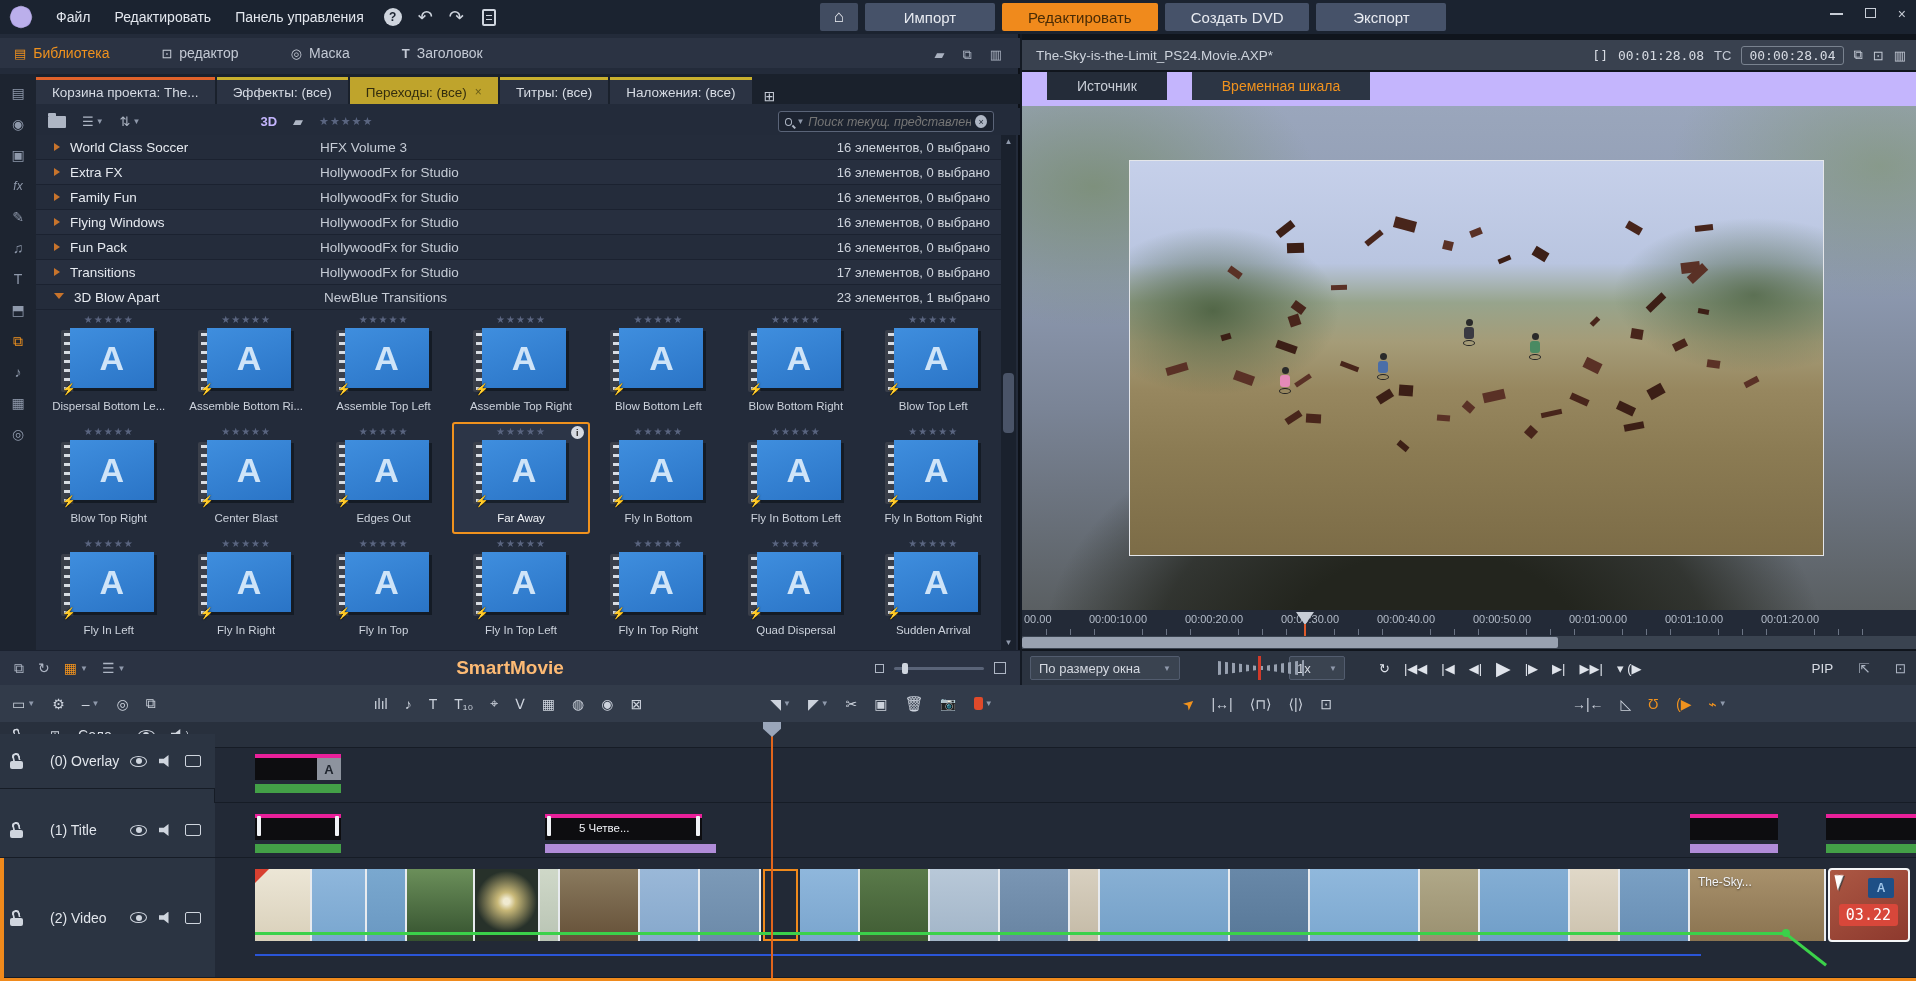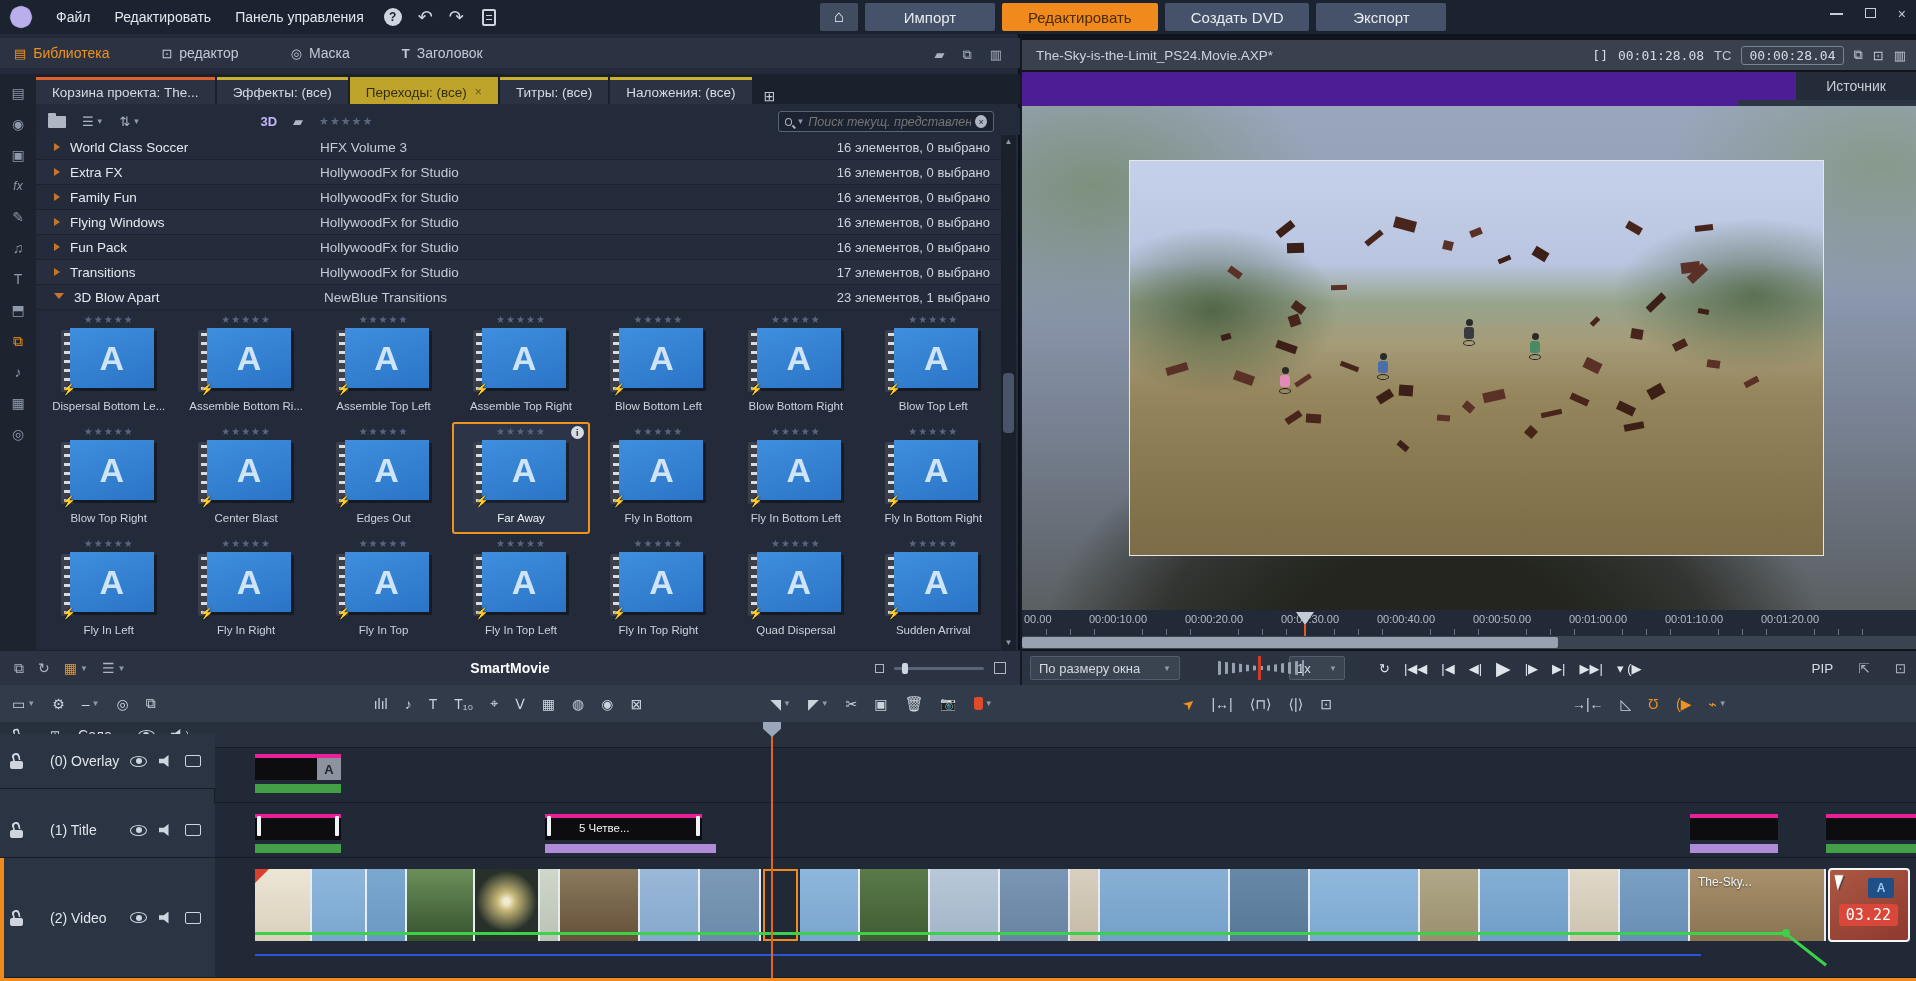--- a/index.html
+++ b/index.html
@@ -79,34 +79,34 @@
   .tile .info { position:absolute; right:6px; top:4px; width:13px; height:13px; border-radius:50%; background:#d6dae2; color:#222; font-size:9px; font-weight:bold; display:flex; align-items:center; justify-content:center; }
 
   .vscroll { position:absolute; right:2px; top:101px; width:15px; height:515px; background:#1a212d; }
   .vscroll .up,.vscroll .dn { position:absolute; left:0; width:15px; height:14px; color:#8f99ab; font-size:8px; text-align:center; line-height:14px; }
   .vscroll .dn { bottom:0; }
   .vscroll .thumb { position:absolute; left:2px; top:238px; width:11px; height:60px; background:#4a5468; border-radius:4px; }
 
   .lib-footer { position:absolute; left:0; top:616px; width:1020px; height:35px; background:#2b3343; border-top:1px solid #1b2230; display:flex; align-items:center; }
   .lf-ic { margin-left:14px; color:#aeb6c4; font-size:14px; display:flex; align-items:center; gap:3px; }
   .lf-ic.orange { color:#f0921e; }
-  .smartmovie { position:absolute; left:0; width:1020px; text-align:center; font-size:14px; font-weight:bold; color:#ffffff; pointer-events:none; }
+  .smartmovie { position:absolute; left:0; width:1020px; text-align:center; font-size:19px; font-weight:bold; color:#fdba74; pointer-events:none; }
   .lf-right { position:absolute; right:14px; display:flex; align-items:center; gap:10px; }
   .lf-slider { width:90px; height:3px; background:#5a6478; border-radius:2px; position:relative; }
   .lf-slider .knob { position:absolute; left:8px; top:-4px; width:6px; height:11px; background:#cfd5de; border-radius:2px; }
   .lf-sq { width:12px; height:12px; border:1.5px solid #aeb6c4; }
 
   
   #preview { position:absolute; left:1022px; top:34px; width:894px; height:651px; background:#10151d; }
   .pv-header { position:absolute; left:0; top:6px; width:894px; height:30px; background:#39414f; display:flex; align-items:center; font-size:13.5px; }
   .pv-file { margin-left:14px; color:#cdd3dc; }
   .pv-right { position:absolute; right:10px; display:flex; align-items:center; gap:10px; font-family:"DejaVu Sans Mono",monospace; font-size:13px; color:#d6dae2; }
   .tc-box { border:1px solid #79828f; border-radius:3px; padding:1px 7px; }
   .pv-hic { font-family:"Liberation Sans",sans-serif; color:#c3c9d4; font-size:13px; }
-  .pv-tabs { position:absolute; left:0; top:38px; width:894px; height:34px; background:#4c1d95; display:flex; align-items:flex-end;flex-direction:column; }
+  .pv-tabs { position:absolute; left:0; top:38px; width:894px; height:34px; background:#c4b5fd; display:flex; align-items:flex-start; }
   .pv-tab { margin-left:25px; padding:6px 30px; font-size:14px; color:#c8cdd6; background:#242c39; }
   .pv-tab.active { background:#2c3544; color:#f0921e; }
 
   .pv-video { position:absolute; left:0; top:72px; width:894px; height:504px; overflow:hidden;
     background:
       radial-gradient(ellipse 320px 200px at 8% 16%, rgba(120,140,110,.8), transparent 70%),
       radial-gradient(ellipse 300px 190px at 96% 12%, rgba(130,150,120,.7), transparent 70%),
       radial-gradient(ellipse 500px 330px at 46% 108%, #23251e 30%, rgba(35,37,30,.75) 55%, transparent 78%),
       linear-gradient(180deg,#9aa6bc 0%, #8d99b0 35%, #7a8496 60%, #5a5f62 100%); }
   .frame { position:absolute; left:107px; top:54px; width:695px; height:396px; border:1px solid #e4e6ea; overflow:hidden;

